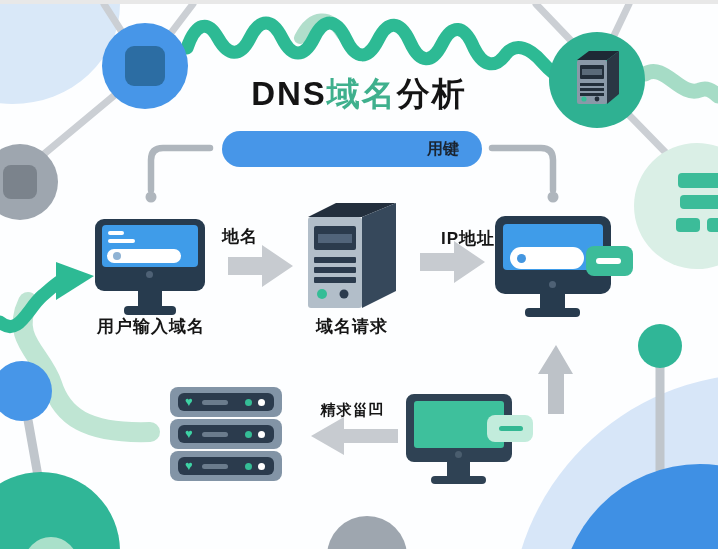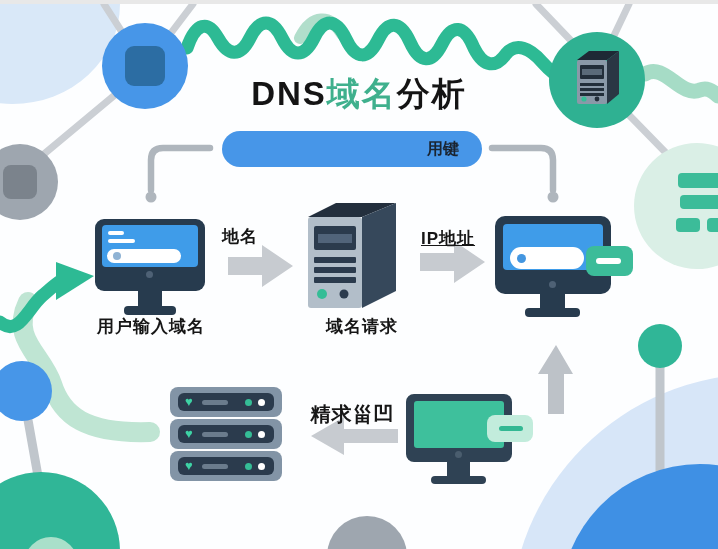--- a/index.html
+++ b/index.html
@@ -162,23 +162,23 @@
     <polygon points="62,18 96,4 96,92 62,109" fill="#36485B"></polygon>
     <rect x="8" y="18" width="54" height="91" rx="3" fill="#B2BEC9"></rect>
     <rect x="14" y="27" width="42" height="24" rx="2" fill="#2B3B4D"></rect>
     <rect x="18" y="35" width="34" height="9" fill="#51647A"></rect>
     <rect x="14" y="58" width="42" height="6" rx="1" fill="#2B3B4D"></rect>
     <rect x="14" y="68" width="42" height="6" rx="1" fill="#2B3B4D"></rect>
     <rect x="14" y="78" width="42" height="6" rx="1" fill="#2B3B4D"></rect>
     <circle cx="22" cy="95" r="5" fill="#35BD96"></circle>
     <circle cx="44" cy="95" r="4.5" fill="#2B3B4D"></circle>
   </svg>
-  <div class="label" style="left:302px;top:311px;width:120px;">域名请求</div>
-
-  <div class="label" style="left:408px;top:223px;width:80px;text-decoration:underline;">IP地址</div>
+  <div class="label" style="left:292px;top:311px;width:120px;">域名请求</div>
+
+  <div class="label" style="left:428px;top:223px;width:80px;">IP地址</div>
 
   <div class="abs z3" style="left:0;top:0;">
     <div class="abs" style="left:495px;top:212px;width:116px;height:78px;background:#273B4E;border-radius:10px;"></div>
     <div class="abs" style="left:503px;top:220px;width:100px;height:46px;background:#3F9CE9;border-radius:4px;"></div>
     <div class="abs" style="left:510px;top:243px;width:74px;height:22px;background:#fff;border-radius:11px;"></div>
     <div class="abs circle" style="left:517px;top:250px;width:9px;height:9px;background:#4496E0;"></div>
     <div class="abs" style="left:586px;top:242px;width:47px;height:30px;background:#3CBC99;border-radius:8px;"></div>
     <div class="abs" style="left:596px;top:254px;width:25px;height:6px;background:#fff;border-radius:3px;"></div>
     <div class="abs circle" style="left:549px;top:277px;width:7px;height:7px;background:#4E6175;"></div>
     <div class="abs" style="left:540px;top:290px;width:25px;height:15px;background:#273B4E;"></div>
@@ -188,21 +188,21 @@
   <div class="abs z3" style="left:0;top:0;">
     <div class="abs" style="left:406px;top:390px;width:106px;height:68px;background:#2F4254;border-radius:8px;"></div>
     <div class="abs" style="left:414px;top:397px;width:90px;height:47px;background:#3EC09C;border-radius:3px;"></div>
     <div class="abs" style="left:487px;top:411px;width:46px;height:27px;background:#C2ECDC;border-radius:8px;"></div>
     <div class="abs" style="left:499px;top:422px;width:24px;height:5px;background:#32B893;border-radius:3px;"></div>
     <div class="abs circle" style="left:455px;top:447px;width:7px;height:7px;background:#4A5D6E;"></div>
     <div class="abs" style="left:447px;top:458px;width:23px;height:15px;background:#2F4254;"></div>
     <div class="abs" style="left:431px;top:472px;width:55px;height:8px;background:#2F4254;border-radius:4px;"></div>
   </div>
 
-  <div class="label" style="left:305px;top:397px;width:95px;font-size:20px;">精求甾凹</div>
+  <div class="label" style="left:305px;top:397px;width:95px;font-size:15px;">精求甾凹</div>
 
   <div class="abs z3" style="left:170px;top:383px;width:112px;height:96px;">
     <div class="rack-unit" style="left:0;top:0;">
       <div class="rack-bar">
         <span class="heart">♥</span>
         <span class="dash"></span>
         <span class="dot-g"></span>
         <span class="dot-w"></span>
       </div>
     </div>

